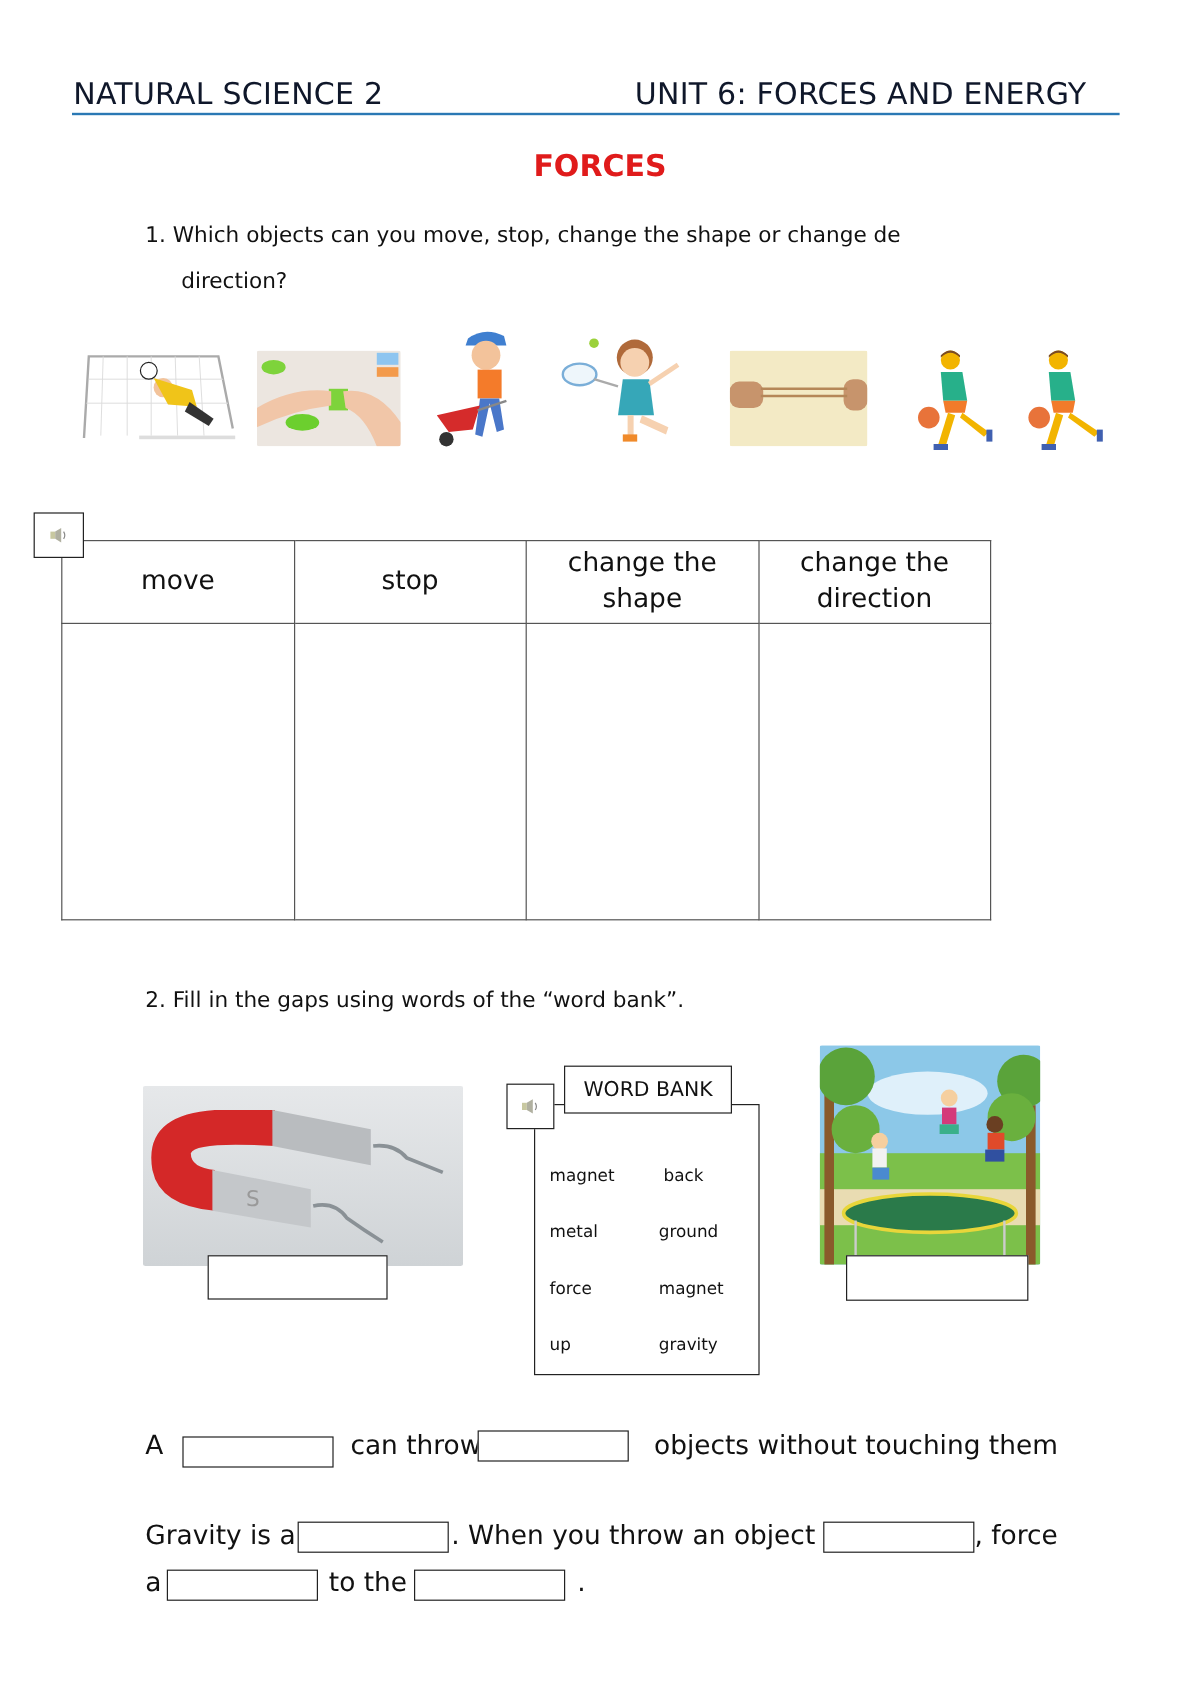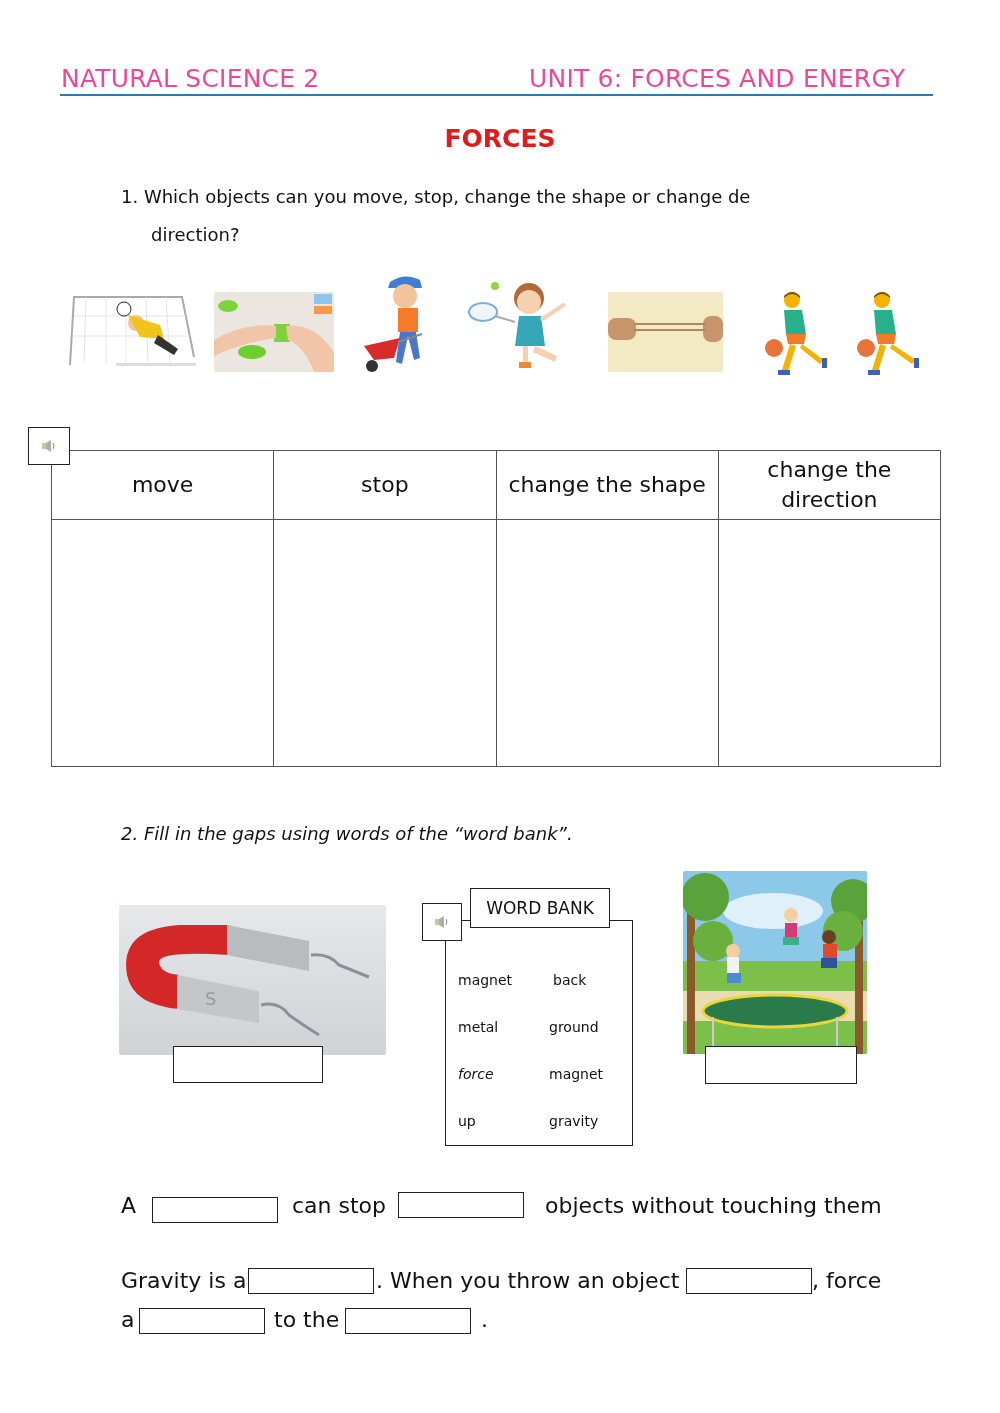--- a/index.html
+++ b/index.html
@@ -1,23 +1,23 @@
 <!DOCTYPE html>
 <html><head>
 <meta charset="utf-8">
 <style>
   html,body{margin:0;padding:0;background:#fff;}
   body{width:1000px;height:1413px;position:relative;overflow:hidden;font-family:"DejaVu Sans",sans-serif;color:#111;}
   .abs{position:absolute;}
-  .hdr{color:#ec4899;font-size:25px;letter-spacing:0.2px;}
+  .hdr{color:#0f172a;font-size:25px;letter-spacing:0.2px;}
   .hdr-line{left:60px;top:94px;width:873px;height:2px;background:#2a78b4;}
   .title{color:#e01b1b;font-size:25px;font-weight:bold;left:0;width:1000px;text-align:center;top:124px;}
   .q{font-size:18px;line-height:38px;}
   .pic{border-radius:2px;overflow:hidden;}
-  table.grid{border-collapse:collapse;position:absolute;left:51px;top:450px;width:890px;}
+  table.grid{border-collapse:collapse;position:absolute;left:51px;top:450px;width:775px;}
   table.grid td{border:1px solid #555;text-align:center;font-size:22px;width:25%;}
   table.grid tr.head td{height:66px;line-height:30px;}
   table.grid tr.body td{height:244px;}
   .spk{width:40px;height:36px;border:1.5px solid #222;background:#fff;display:flex;align-items:center;justify-content:center;}
   .gap{border:1.5px solid #222;background:#fff;height:24px;}
   .ans{border:1.5px solid #222;background:#fff;}
   .wb-title{border:1.5px solid #222;background:#fff;font-size:17px;text-align:center;line-height:38px;}
   .wb-box{border:1.5px solid #222;background:#fff;}
   .wb-word{font-size:14px;}
   .sent{font-size:22px;}
@@ -147,21 +147,21 @@
 </tbody>
   </table>
 <div class="abs spk" style="left:28px;top:427px;">
   <svg width="16" height="14" viewBox="0 0 16 14">
     <rect x="1" y="4" width="4" height="6" fill="#c8c8a0"></rect>
     <path d="M5 4 L10 1 L10 13 L5 10 Z" fill="#b0b0a0"></path>
     <path d="M12 4 Q14 7 12 10" fill="none" stroke="#888" stroke-width="1"></path>
   </svg>
 </div>
 
-<div class="abs q" style="left:121px;top:815px;font-style:italic;">2.  Fill in the gaps using words of the “word bank”.</div>
+<div class="abs q" style="left:121px;top:815px;">2.  Fill in the gaps using words of the “word bank”.</div>
 
 <div class="abs pic" style="left:119px;top:905px;width:267px;height:150px;">
   <svg width="267" height="150" viewBox="0 0 267 150">
     <defs>
         <linearGradient id="bg1" x1="0" y1="0" x2="0" y2="1">
           <stop offset="0" stop-color="#e6e8ea"></stop>
           <stop offset="1" stop-color="#cfd3d6"></stop>
         </linearGradient>
       </defs>
     <rect width="267" height="150" fill="url(#bg1)"></rect>
@@ -181,21 +181,21 @@
 <div class="abs wb-title" style="left:470px;top:888px;width:138px;height:38px;">WORD  BANK</div>
 <div class="abs spk" style="left:422px;top:903px;width:38px;height:36px;">
   <svg width="16" height="14" viewBox="0 0 16 14">
     <rect x="1" y="4" width="4" height="6" fill="#c8c8a0"></rect>
     <path d="M5 4 L10 1 L10 13 L5 10 Z" fill="#b0b0a0"></path>
     <path d="M12 4 Q14 7 12 10" fill="none" stroke="#888" stroke-width="1"></path>
   </svg>
 </div>
 <div class="abs wb-word" style="left:458px;top:972px;">magnet</div>
 <div class="abs wb-word" style="left:458px;top:1019px;">metal</div>
-<div class="abs wb-word" style="left:458px;top:1066px;font-style:italic;">force</div>
+<div class="abs wb-word" style="left:458px;top:1066px;">force</div>
 <div class="abs wb-word" style="left:458px;top:1113px;">up</div>
 <div class="abs wb-word" style="left:553px;top:972px;">back</div>
 <div class="abs wb-word" style="left:549px;top:1019px;">ground</div>
 <div class="abs wb-word" style="left:549px;top:1066px;">magnet</div>
 <div class="abs wb-word" style="left:549px;top:1113px;">gravity</div>
 
 <div class="abs pic" style="left:683px;top:871px;width:184px;height:183px;">
   <svg width="184" height="183" viewBox="0 0 184 183">
     <rect width="184" height="183" fill="#8cc8e8"></rect>
     <ellipse cx="90" cy="40" rx="50" ry="18" fill="#dff0fa"></ellipse>
@@ -218,21 +218,21 @@
       <rect x="100" y="66" width="16" height="8" fill="#3ab08a"></rect>
     <circle cx="146" cy="66" r="7" fill="#6a3f22"></circle>
       <rect x="140" y="73" width="14" height="14" fill="#e04a2a"></rect>
       <rect x="138" y="87" width="16" height="10" fill="#3050a0"></rect>
   </svg>
 </div>
 <div class="abs ans" style="left:705px;top:1046px;width:150px;height:36px;"></div>
 
 <div class="abs sent" style="left:121px;top:1193px;">A</div>
 <div class="abs gap" style="left:152px;top:1197px;width:124px;"></div>
-<div class="abs sent" style="left:292px;top:1193px;">can stop</div>
+<div class="abs sent" style="left:292px;top:1193px;">can throw</div>
 <div class="abs gap" style="left:398px;top:1192px;width:124px;"></div>
 <div class="abs sent" style="left:545px;top:1193px;text-align:center;">objects without touching them</div>
 
 <div class="abs sent" style="left:121px;top:1268px;">Gravity is a</div>
 <div class="abs gap" style="left:248px;top:1268px;width:124px;"></div>
 <div class="abs sent" style="left:376px;top:1268px;">. When you throw an object</div>
 <div class="abs gap" style="left:686px;top:1268px;width:124px;"></div>
 <div class="abs sent" style="left:812px;top:1268px;">, force</div>
 <div class="abs sent" style="left:121px;top:1307px;">a</div>
 <div class="abs gap" style="left:139px;top:1308px;width:124px;"></div>

